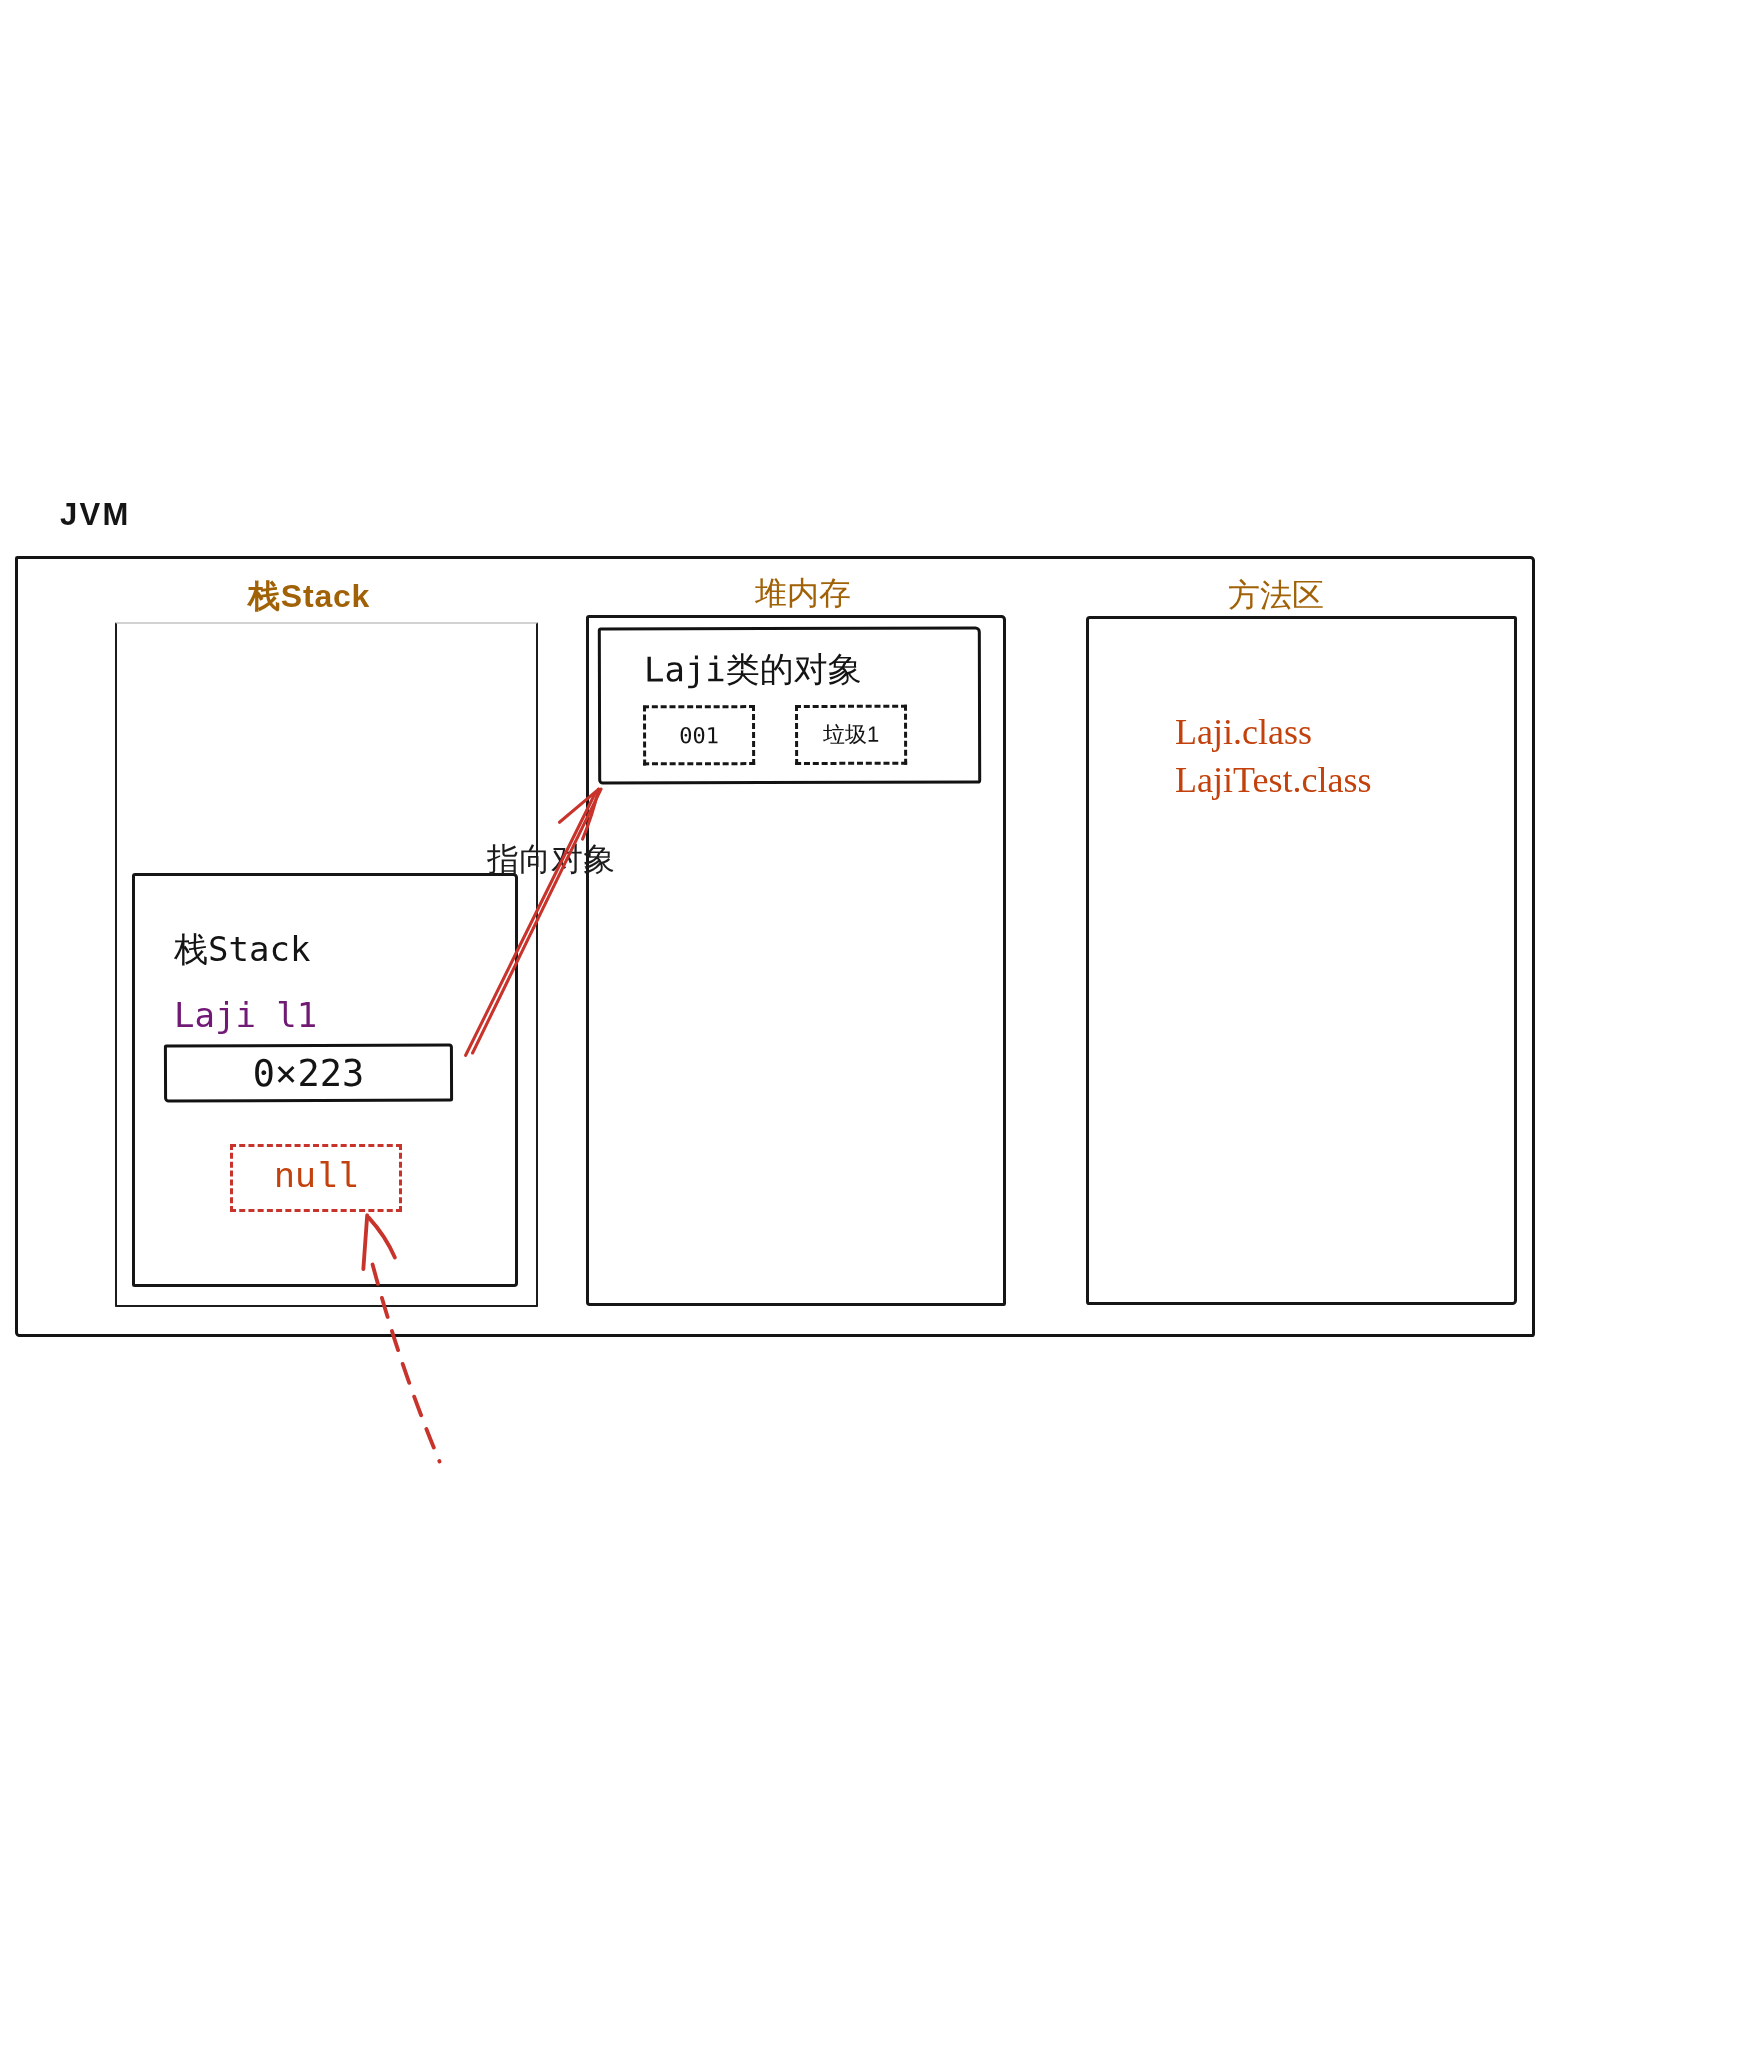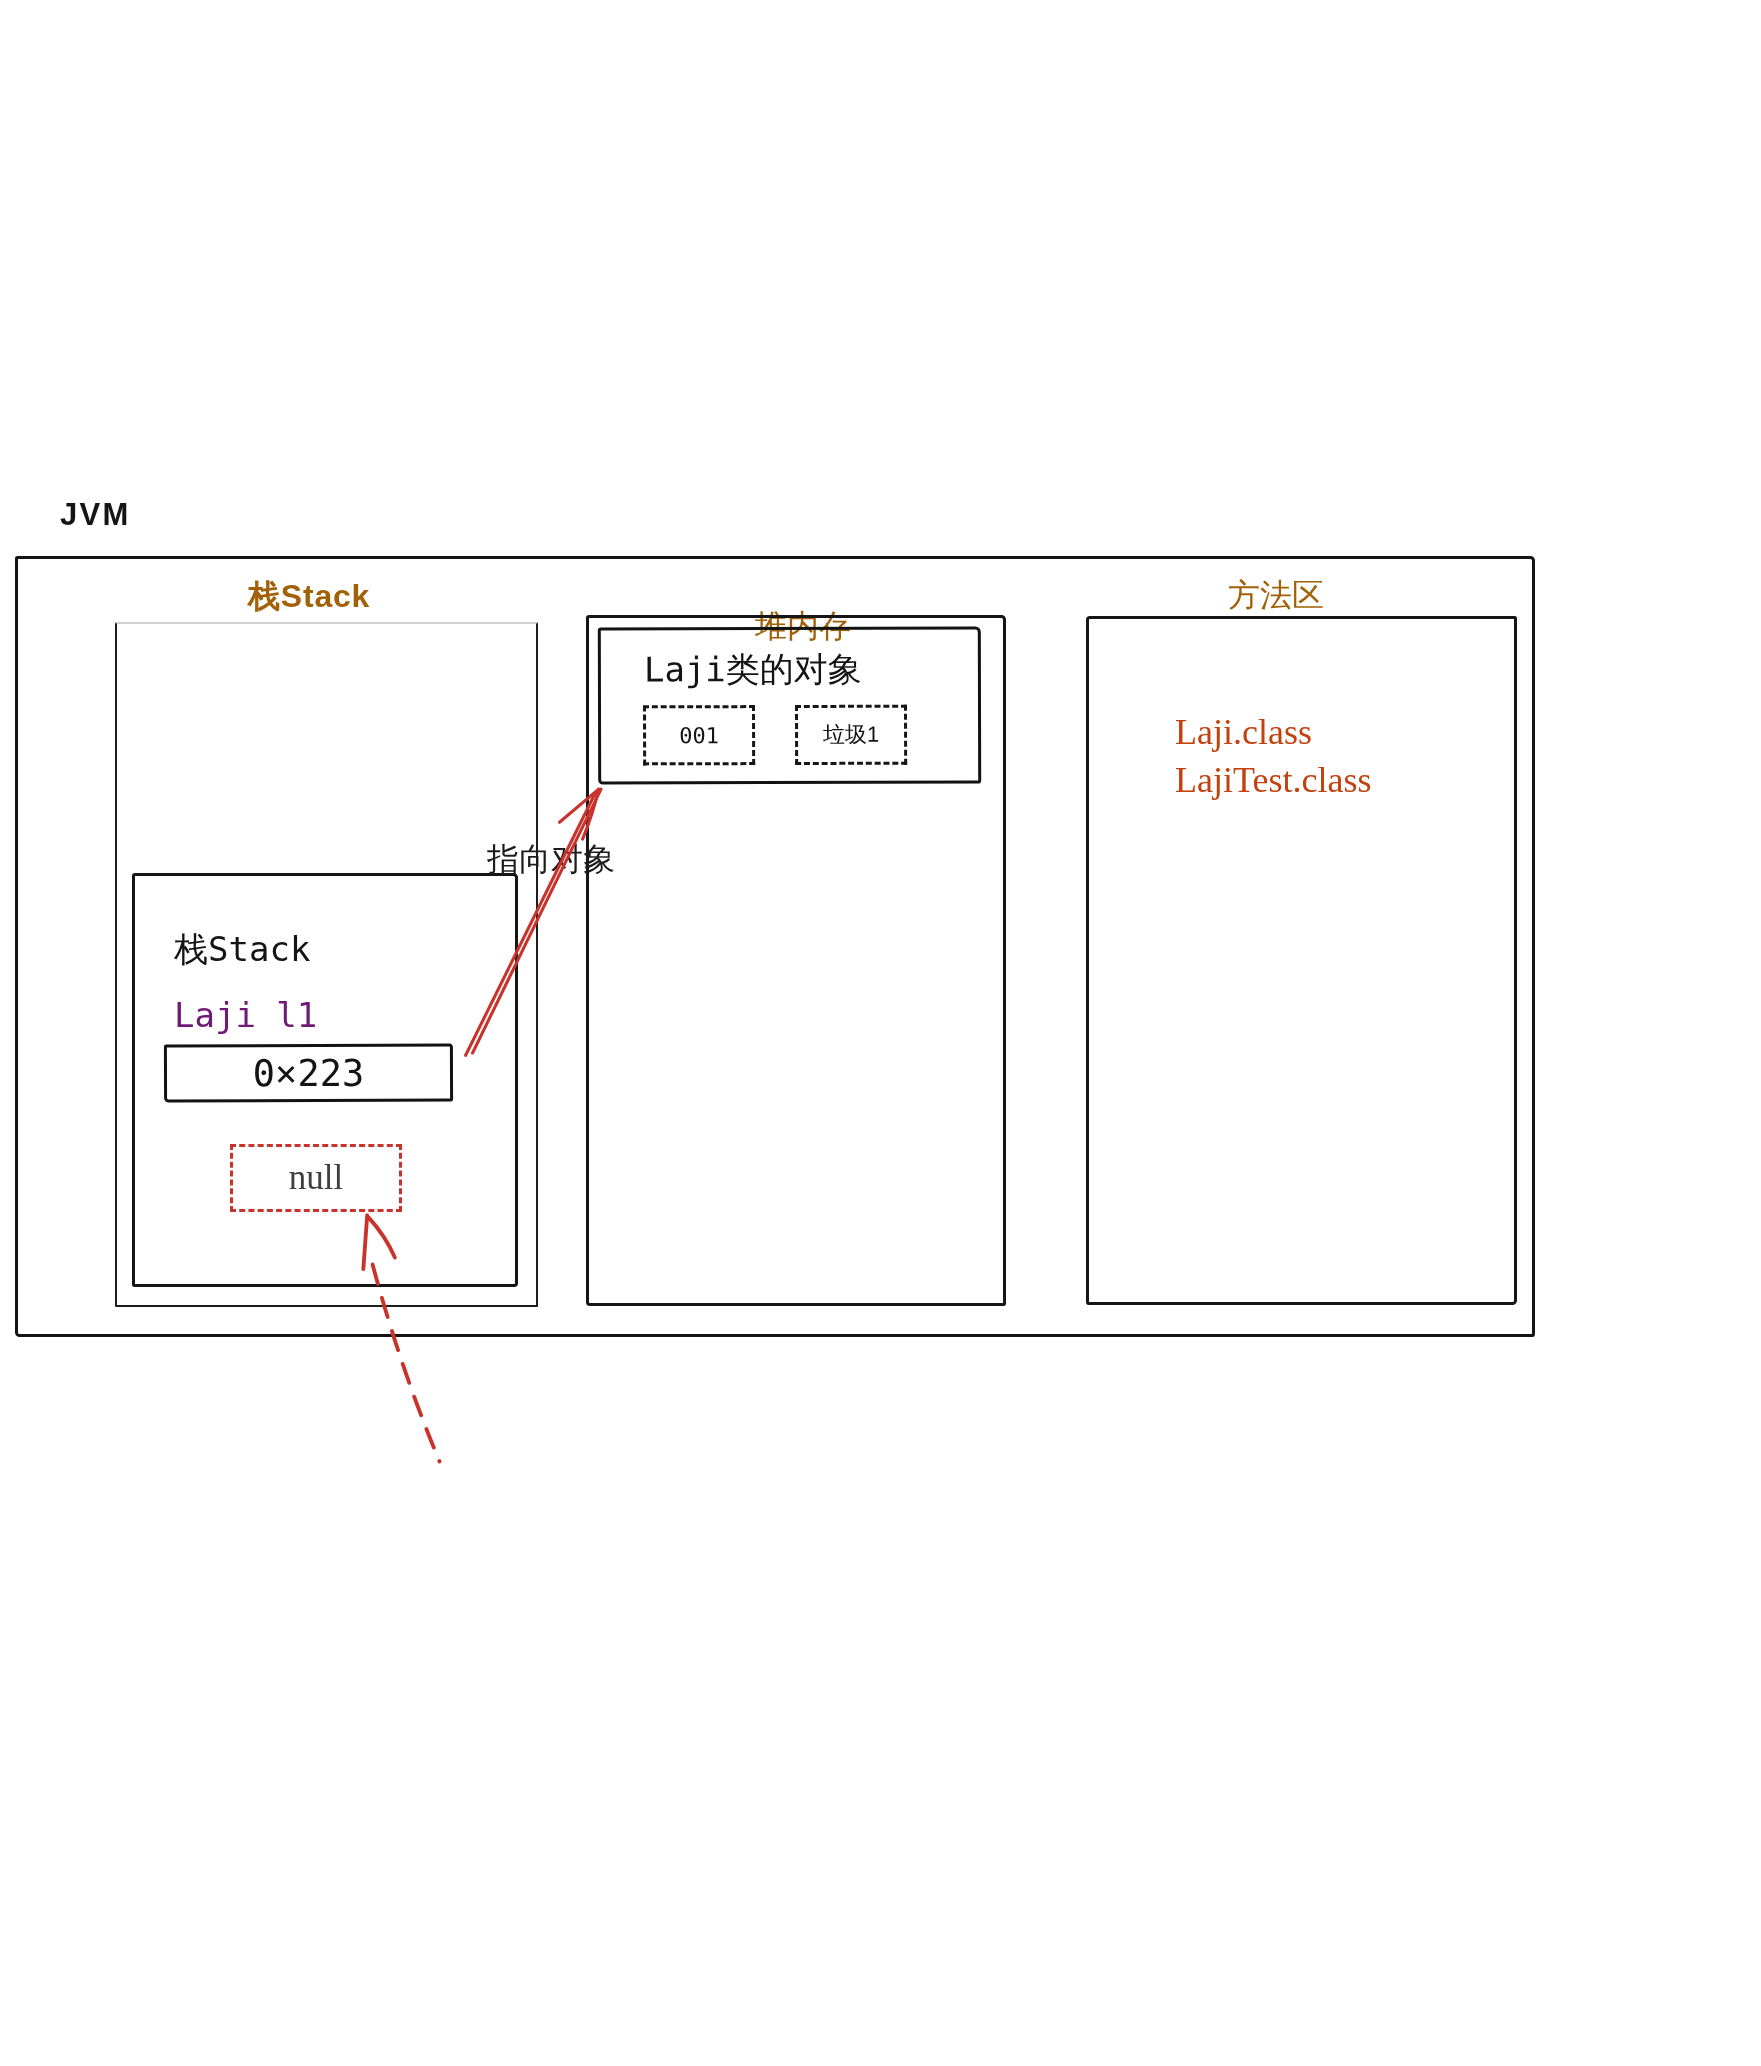--- a/index.html
+++ b/index.html
@@ -8,21 +8,21 @@
 
   
   .jvm-label{
     position:absolute;left:60px;top:497px;
     font-size:31px;font-weight:700;letter-spacing:2.3px;color:#151515;
   }
   .region-title{
     position:absolute;font-size:32px;color:#a16207;white-space:nowrap;
   }
   .title-stack{left:248px;top:575px;font-weight:600;letter-spacing:0.8px;}
-  .title-heap{left:755px;top:572px;margin-top:33px;}
+  .title-heap{left:755px;top:572px;}
   .title-method{left:1228px;top:574px;}
 
   
   .outer-box{
     position:absolute;left:15.4px;top:556px;width:1514px;height:775px;
     border:3.1px solid #141414;border-radius:2.3px 4.6px 3.1px 4.6px;background:transparent;
   }
   .stack-box{
     position:absolute;left:115px;top:622px;width:419px;height:681px;
     border:2.3px solid #1c1c1c;border-top:2.3px solid #d2d2d2;
@@ -69,21 +69,21 @@
   .ref-box{
     position:absolute;left:28.5px;top:168px;width:283px;height:52px;
     border:3.1px solid #121212;border-radius:2.3px 3.8px 2.3px 4.6px;transform:rotate(-0.2deg);
     display:flex;align-items:center;justify-content:center;
     font-size:37px;color:#141414;font-family:"DejaVu Sans Mono",monospace;
   }
   .null-box{
     position:absolute;left:95px;top:268px;width:166px;height:62px;
     border:3.1px dashed #c8342c;
     display:flex;align-items:center;justify-content:center;
-    font-size:35px;color:#404040;font-family:Liberation Serif, serif;
+    font-size:35px;color:#c2410c;font-family:Liberation Mono, monospace;
   }
 
   .pointer-label{
     position:absolute;left:487px;top:838px;font-size:32px;color:#1c1c1c;white-space:nowrap;
   }
 
   .class-list{
     position:absolute;left:1175px;top:708px;
     font-size:36px;line-height:48px;color:#c2410c;white-space:nowrap;
     font-family:Liberation Serif, serif;

